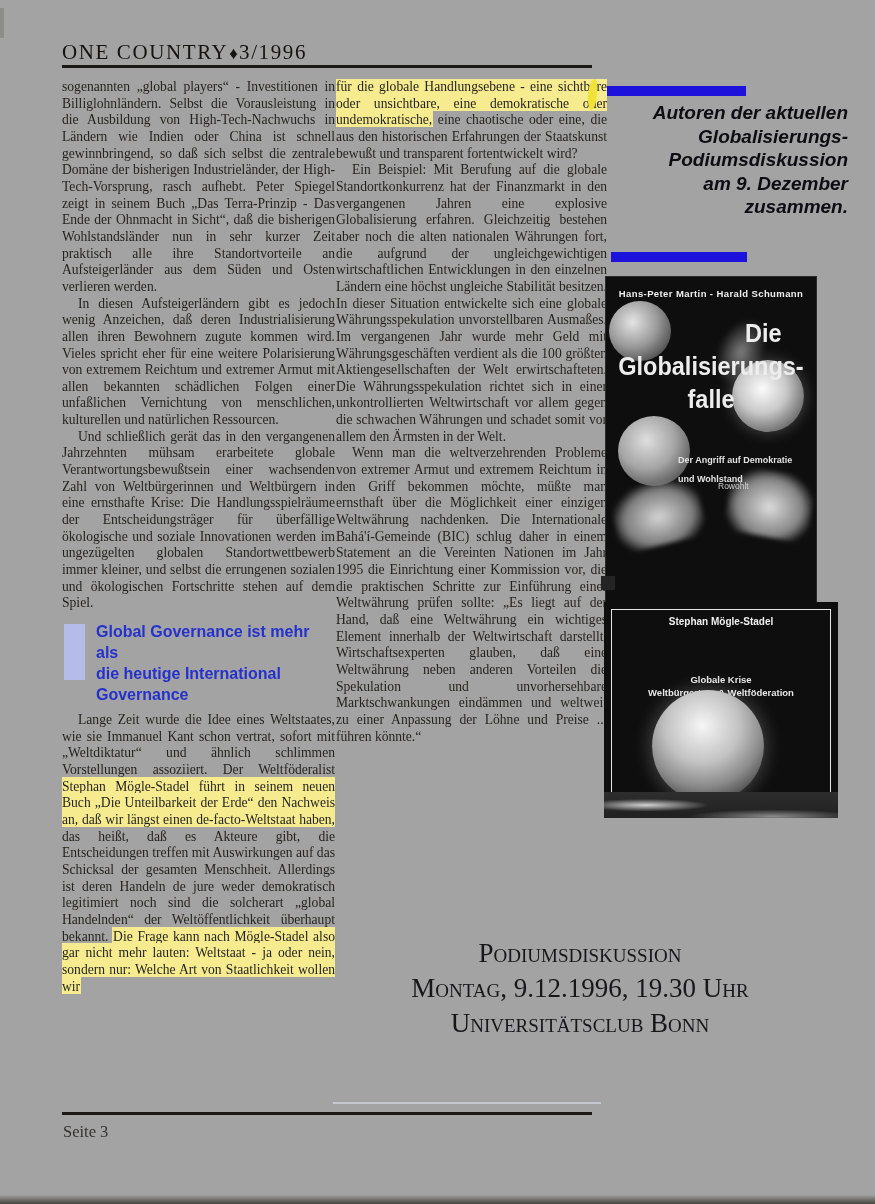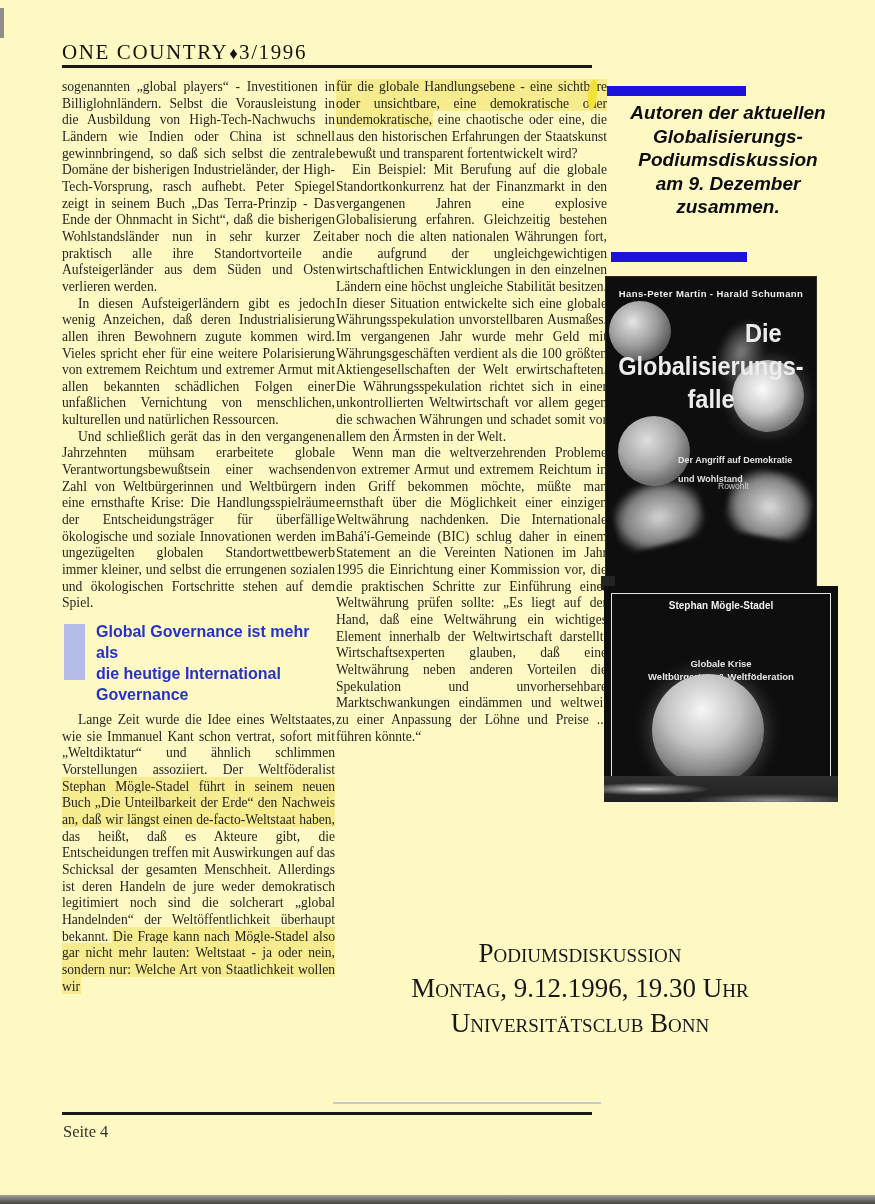--- a/index.html
+++ b/index.html
@@ -1,16 +1,16 @@
 <!DOCTYPE html>
 <html lang="de"><head>
 <meta charset="utf-8">
 <style>
   html,body{margin:0;padding:0;background:#d9d6d0;}
-  .page{position:relative;width:875px;height:1204px;margin:0 auto;background:#fef9c3;overflow:hidden;
+  .page{position:relative;width:875px;height:1204px;margin:0 auto;background:#a3a3a3;overflow:hidden;
         font-family:"Liberation Serif",serif;color:#262420;}
   
   .scan-mark-left{position:absolute;left:0;top:8px;width:4px;height:30px;background:#8f8d8a;}
   .scan-bottom{position:absolute;left:0;top:1195px;width:875px;height:9px;background:linear-gradient(#a2a09c,#45443f);}
   
   .masthead{position:absolute;left:62px;top:40px;font-size:21px;letter-spacing:1.6px;color:#14130f;white-space:nowrap;}
   .masthead .diamond{font-size:17px;letter-spacing:0;padding:0 1px;}
   .header-rule{position:absolute;left:62px;top:65px;width:530px;height:3px;background:#1b1a16;}
   
   .col{position:absolute;top:79px;font-size:13.6px;line-height:16.65px;text-align:justify;hyphens:auto;-webkit-hyphens:auto;}
@@ -22,25 +22,25 @@
   
   .sect{position:relative;margin:9px 0 7px 0;padding-left:34px;min-height:62px;}
   .accent-bar{position:absolute;left:2px;top:3px;width:21px;height:56px;background:#b6bce9;}
   .sect-title{color:#2531cc;font-family:"Liberation Sans",sans-serif;font-weight:bold;font-size:16px;line-height:21px;text-align:left;}
   
   .blue-bar{position:absolute;height:10px;background:#1c12dc;}
   .bar-top{left:607px;top:86px;width:139px;}
   .bar-bottom{left:611px;top:252px;width:136px;}
   .hl-smear{position:absolute;left:588px;top:79px;width:9px;height:31px;background:#f1e238;border-radius:60% 40% 50% 50%/45% 55% 45% 55%;transform:rotate(6deg);}
   .pullquote{position:absolute;left:608px;top:101px;width:240px;font-family:"Liberation Sans",sans-serif;
-             font-weight:bold;font-style:italic;font-size:19px;line-height:23.5px;color:#0c0c12;text-align:center;}
+             font-weight:bold;font-style:italic;font-size:19px;line-height:23.5px;color:#0c0c12;text-align:right;}
   
   .book{position:absolute;background:#0e0e0e;overflow:hidden;font-family:"Liberation Sans",sans-serif;color:#e9e9e9;}
   .book1{left:606px;top:277px;width:210px;height:361px;box-shadow:0 0 0 1px #2a2a2a;}
-  .book2{left:604px;top:586px;width:234px;height:216px;}
+  .book2{left:604px;top:602px;width:234px;height:216px;}
   .b-center{position:absolute;left:0;right:0;text-align:center;}
   .b1-authors{top:11px;font-weight:bold;font-size:9.5px;letter-spacing:.4px;color:#efefef;}
   .b1-title{top:40px;font-weight:bold;font-size:25px;line-height:33px;color:#ededed;transform:scaleX(.94);transform-origin:center;}
   .b1-title .t-die{text-align:right;padding-right:30px;}
   .b1-sub{position:absolute;left:72px;top:174px;width:126px;font-weight:bold;font-size:9px;line-height:19px;color:#e2e2e2;text-align:left;}
   .b1-pub{position:absolute;left:112px;top:204px;font-size:8.5px;color:#cfcfcf;}
   .sphere{position:absolute;border-radius:50%;}
   .s1{left:3px;top:24px;width:62px;height:60px;background:radial-gradient(circle at 38% 35%,#e4e4e4,#9b9b9b 45%,#4c4c4c 80%,#161616);}
   .s2{left:126px;top:83px;width:72px;height:72px;background:radial-gradient(circle at 42% 40%,#fbfbfb,#c9c9c9 40%,#676767 78%,#1a1a1a);box-shadow:0 0 16px rgba(255,255,255,.25);}
   .s2tail{position:absolute;left:112px;top:40px;width:46px;height:70px;background:radial-gradient(ellipse at center,rgba(220,220,220,.55),transparent 70%);transform:rotate(25deg);filter:blur(2px);}
@@ -150,16 +150,16 @@
   </div>
 
   <div class="announce">
       <div>Podiumsdiskussion</div>
       <div>Montag, 9.12.1996, 19.30 Uhr</div>
       <div>Universitätsclub Bonn</div>
     </div>
 
   <div class="rule-thin"></div>
   <div class="rule-footer"></div>
-  <div class="page-num">Seite 4</div>
+  <div class="page-num">Seite 3</div>
 
   <div class="scan-bottom"></div>
 </div>
 
 </body></html>

